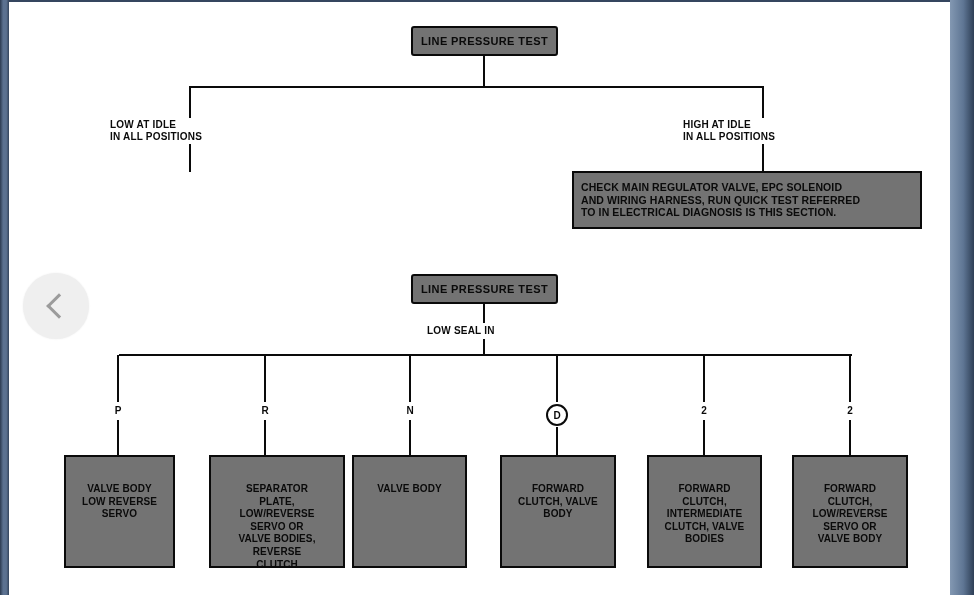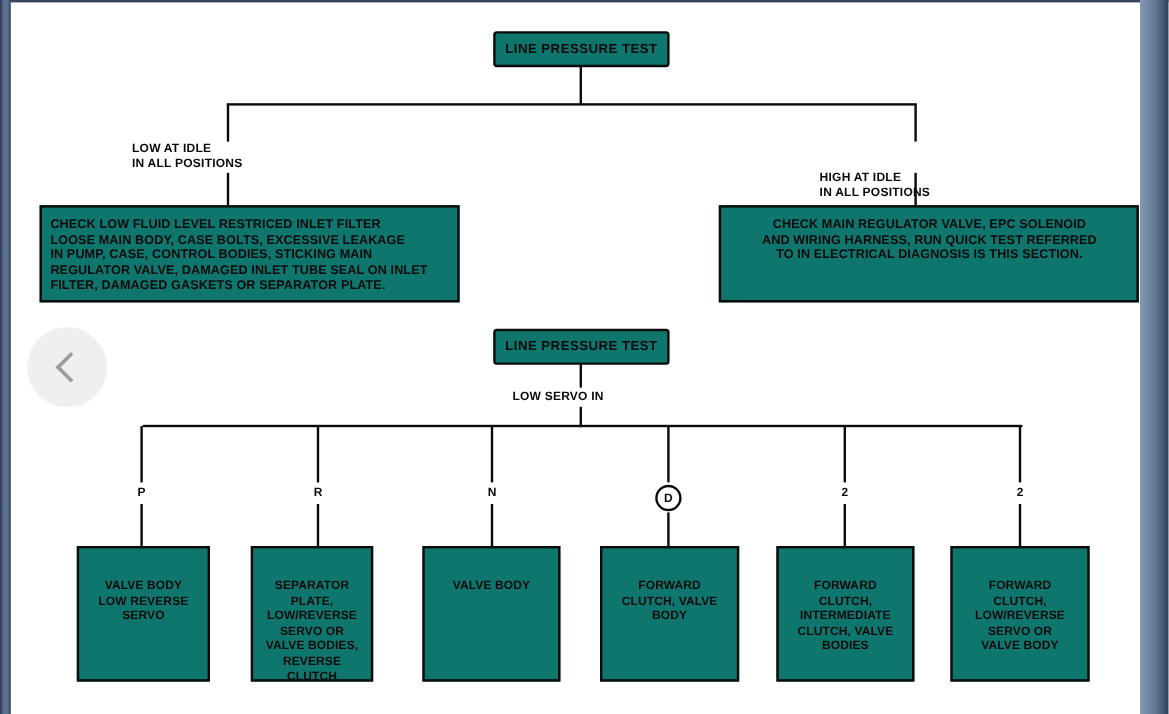--- a/index.html
+++ b/index.html
@@ -10,21 +10,21 @@
   }
   
   .frame-left{position:absolute;left:0;top:0;width:9px;height:595px;
     background:linear-gradient(90deg,#2b3a50 0%,#5b7190 35%,#5b7190 70%,#33445c 100%);}
   .frame-right{position:absolute;left:950px;top:0;width:24px;height:595px;
     background:linear-gradient(90deg,#8398b2 0%,#5f7694 55%,#2e3f56 100%);}
   .frame-top{position:absolute;left:0;top:0;width:974px;height:2px;background:#35465f;}
   
   .ln{position:absolute;background:#0a0a0a;}
   
-  .node{position:absolute;border:2px solid #0a0a0a;background:#0f766e;box-sizing:border-box;}
+  .node{position:absolute;border:2px solid #0a0a0a;background:#737373;box-sizing:border-box;}
   .rootbox{border-radius:3px;display:flex;align-items:center;justify-content:center;
     font-weight:bold;font-size:11px;letter-spacing:.4px;}
   .actionbox{padding:8px 6px 0 7px;font-weight:bold;font-size:10.5px;line-height:12.7px;letter-spacing:.1px;}
   .resultbox{padding-top:26px;font-weight:bold;font-size:10px;line-height:12.6px;text-align:center;letter-spacing:.1px;}
   .cond{position:absolute;font-weight:bold;font-size:10px;line-height:11.5px;text-align:left;letter-spacing:.2px;}
   .gear{position:absolute;width:40px;font-weight:bold;font-size:10px;text-align:center;}
   .gear-circle{position:absolute;width:22px;height:22px;border:2px solid #0a0a0a;border-radius:50%;
     box-sizing:border-box;display:flex;align-items:center;justify-content:center;
     font-weight:bold;font-size:10px;background:#fff;}
   .pre{white-space:pre-line;}
@@ -49,41 +49,36 @@
     <span>LINE PRESSURE TEST</span>
   </div>
 
   <div class="ln" style="left:483px;top:55px;width:2px;height:32px;"></div>
   <div class="ln" style="left:189px;top:86px;width:575px;height:2px;"></div>
   <div class="ln" style="left:189px;top:87px;width:2px;height:31px;"></div>
   <div class="ln" style="left:762px;top:87px;width:2px;height:31px;"></div>
 
   <div class="cond pre" style="left:110px;top:119px;width:160px;">LOW AT IDLE
 IN ALL POSITIONS</div>
-  <div class="cond pre" style="left:683px;top:119px;width:160px;margin-top:24px;">HIGH AT IDLE
+  <div class="cond pre" style="left:683px;top:119px;width:160px;">HIGH AT IDLE
 IN ALL POSITIONS</div>
 
   <div class="ln" style="left:189px;top:144px;width:2px;height:28px;"></div>
   <div class="ln" style="left:762px;top:144px;width:2px;height:28px;"></div>
 
-  <div class="node actionbox pre" style="left:33px;top:171px;width:350px;height:81px;">CHECK LOW FLUID LEVEL RESTRICED INLET FILTER
-LOOSE MAIN BODY, CASE BOLTS, EXCESSIVE LEAKAGE
-IN PUMP, CASE, CONTROL BODIES, STICKING MAIN
-REGULATOR VALVE, DAMAGED INLET TUBE SEAL ON INLET
-FILTER, DAMAGED GASKETS OR SEPARATOR PLATE.</div>
-  <div class="node actionbox pre" style="left:599px;top:171px;width:350px;height:81px;text-align:center;">CHECK MAIN REGULATOR VALVE, EPC SOLENOID
+  <div class="node actionbox pre" style="left:572px;top:171px;width:350px;height:58px;">CHECK MAIN REGULATOR VALVE, EPC SOLENOID
 AND WIRING HARNESS, RUN QUICK TEST REFERRED
 TO IN ELECTRICAL DIAGNOSIS IS THIS SECTION.</div>
 
   <div class="node rootbox" style="left:411px;top:274px;width:147px;height:30px;">
     <span>LINE PRESSURE TEST</span>
   </div>
 
   <div class="ln" style="left:483px;top:303px;width:2px;height:20px;"></div>
-  <div class="cond" style="left:427px;top:325px;width:120px;">LOW SERVO IN</div>
+  <div class="cond" style="left:427px;top:325px;width:120px;">LOW SEAL IN</div>
   <div class="ln" style="left:483px;top:339px;width:2px;height:17px;"></div>
 
   <div class="ln" style="left:119px;top:354px;width:733px;height:2px;"></div>
 
   <div class="ln" style="left:117px;top:355px;width:2px;height:47px;"></div>
   <div class="ln" style="left:264px;top:355px;width:2px;height:47px;"></div>
   <div class="ln" style="left:409px;top:355px;width:2px;height:47px;"></div>
   <div class="ln" style="left:556px;top:355px;width:2px;height:47px;"></div>
   <div class="ln" style="left:703px;top:355px;width:2px;height:47px;"></div>
   <div class="ln" style="left:849px;top:355px;width:2px;height:47px;"></div>
@@ -100,21 +95,21 @@
   <div class="ln" style="left:117px;top:420px;width:2px;height:35px;"></div>
   <div class="ln" style="left:264px;top:420px;width:2px;height:35px;"></div>
   <div class="ln" style="left:409px;top:420px;width:2px;height:35px;"></div>
   <div class="ln" style="left:556px;top:427px;width:2px;height:28px;"></div>
   <div class="ln" style="left:703px;top:420px;width:2px;height:35px;"></div>
   <div class="ln" style="left:849px;top:420px;width:2px;height:35px;"></div>
 
   <div class="node resultbox pre" style="left:64px;top:455px;width:111px;height:113px;">VALVE BODY
 LOW REVERSE
 SERVO</div>
-  <div class="node resultbox pre" style="left:209px;top:455px;width:102px;height:113px;">SEPARATOR
+  <div class="node resultbox pre" style="left:209px;top:455px;width:136px;height:113px;">SEPARATOR
 PLATE,
 LOW/REVERSE
 SERVO OR
 VALVE BODIES,
 REVERSE
 CLUTCH</div>
   <div class="node resultbox pre" style="left:352px;top:455px;width:115px;height:113px;">VALVE BODY</div>
   <div class="node resultbox pre" style="left:500px;top:455px;width:116px;height:113px;">FORWARD
 CLUTCH, VALVE
 BODY</div>

